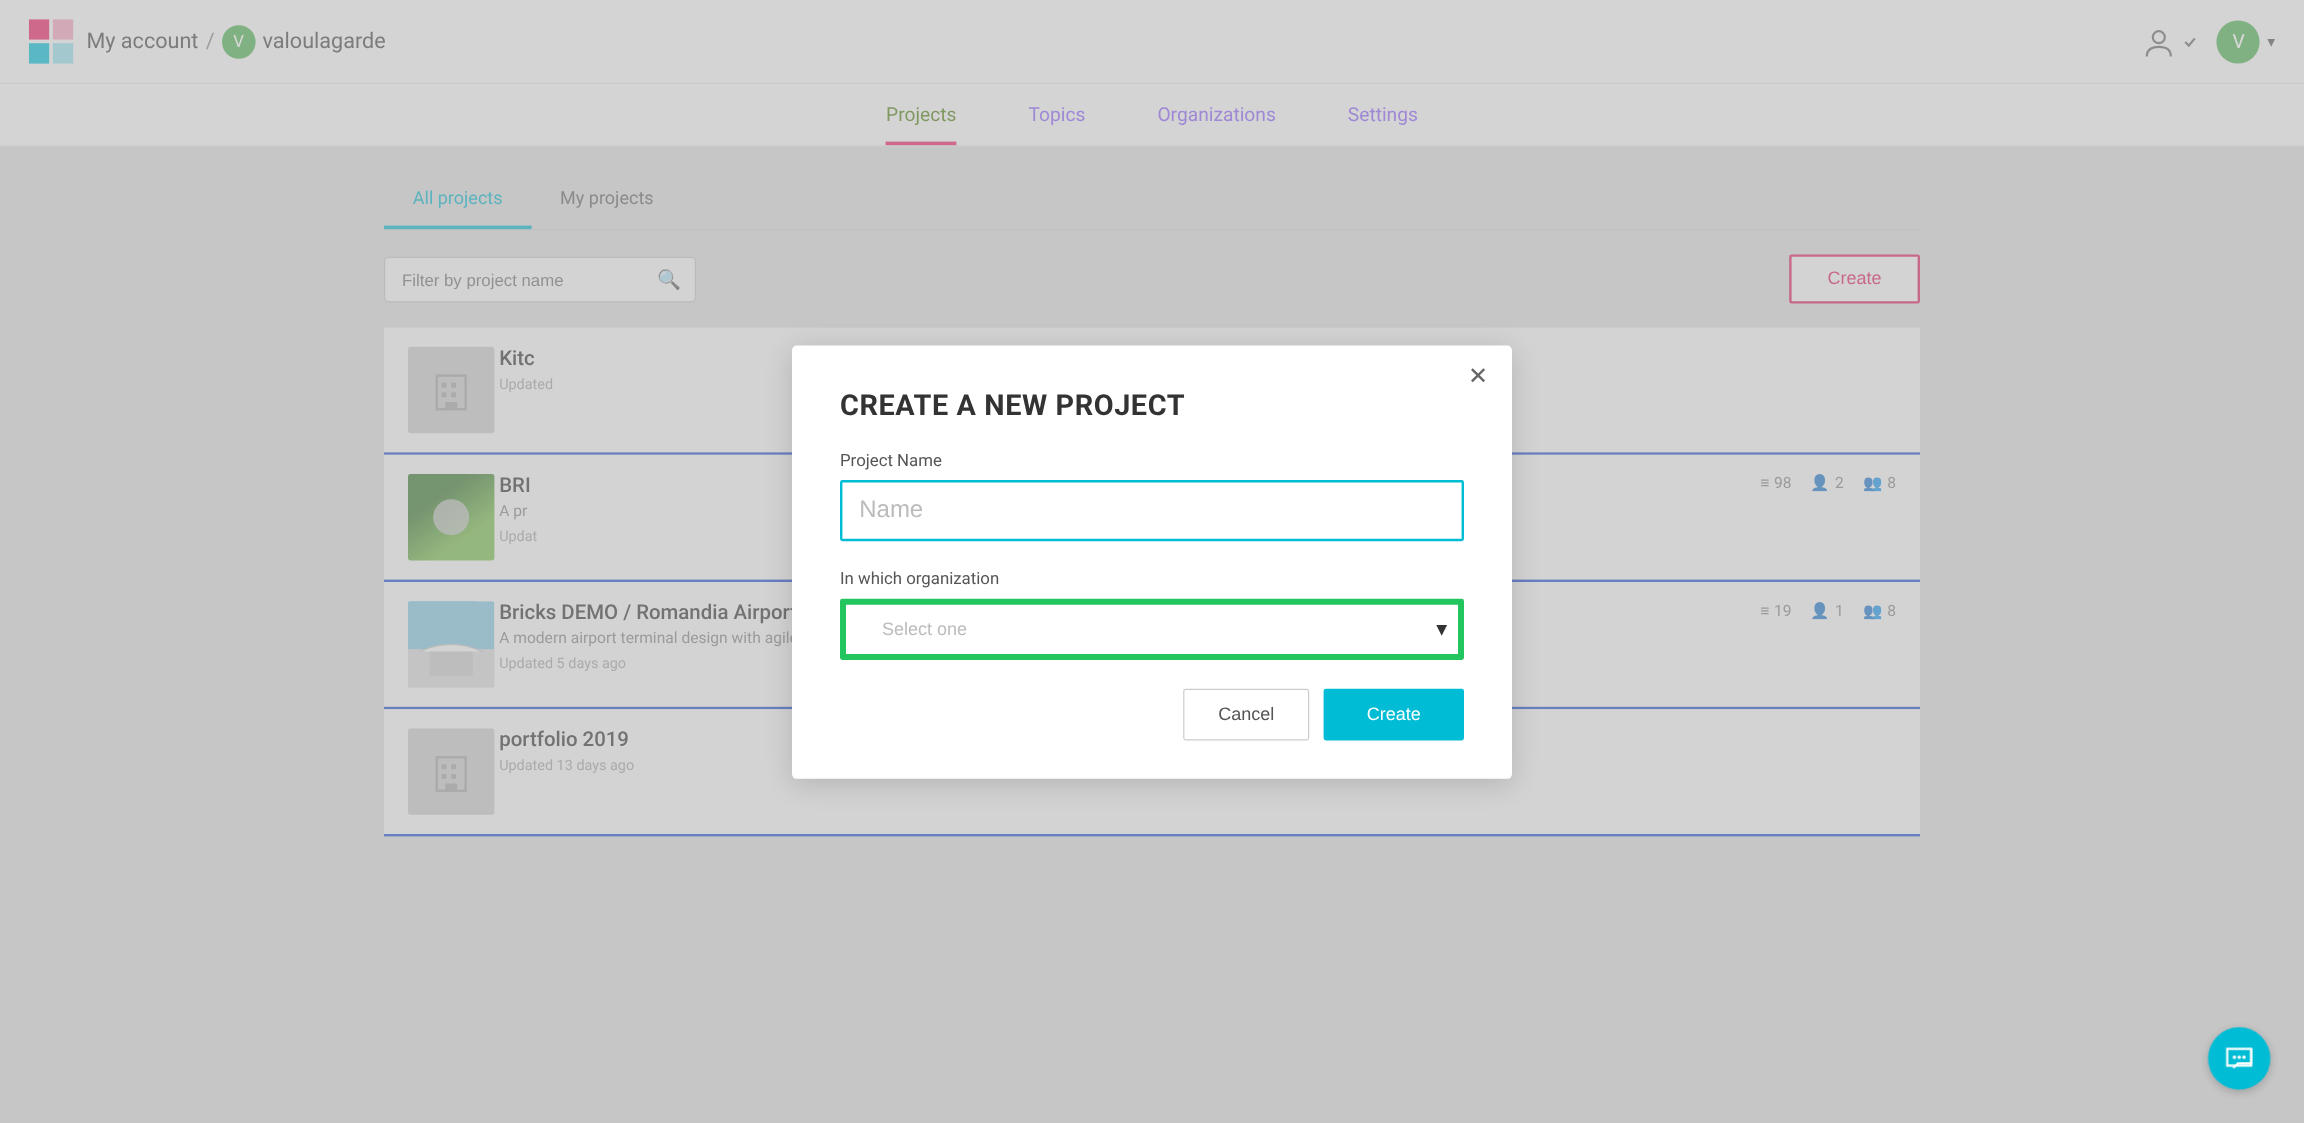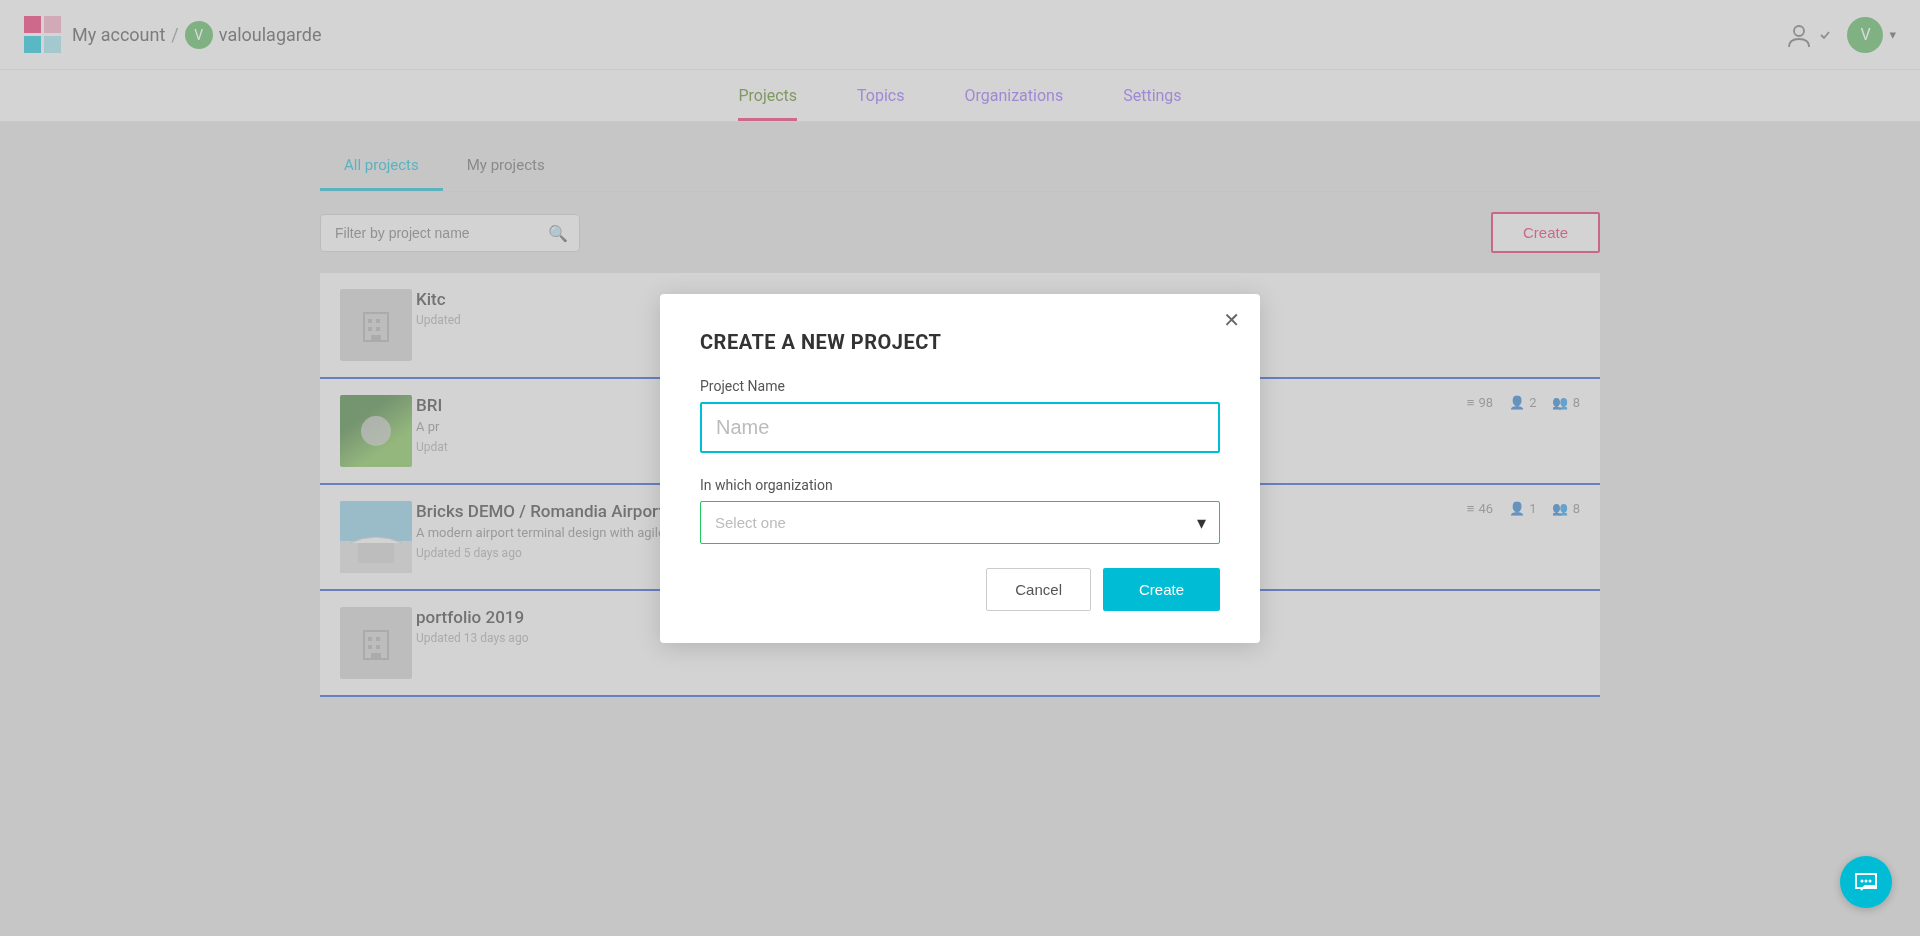--- a/index.html
+++ b/index.html
@@ -269,21 +269,21 @@
       top: 16px;
       right: 20px;
       background: none;
       border: none;
       font-size: 20px;
       color: #666;
       cursor: pointer;
       line-height: 1;
     }
     .modal-title {
-      font-size: 20px;
+      font-size: 24px;
       font-weight: 700;
       color: #333;
       margin-bottom: 24px;
       text-transform: uppercase;
       letter-spacing: 0.5px;
     }
     .form-group {
       margin-bottom: 24px;
     }
     .form-label {
@@ -302,23 +302,23 @@
       outline: none;
     }
     .form-input::placeholder {
       color: #bbb;
     }
     .form-select-wrapper {
       position: relative;
     }
     .form-select {
       width: 100%;
-      border: 1px solid #22c55e;
+      border: 5px solid #22c55e;
       border-radius: 2px;
-      padding: 12px 40px 12px 14px;
+      padding: 12px 40px 12px 30px;
       font-size: 15px;
       color: #bbb;
       background: white;
       appearance: none;
       cursor: pointer;
       outline: none;
     }
     .select-arrow {
       position: absolute;
       right: 14px;
@@ -487,21 +487,21 @@
         </svg>
       </div>
       <div class="project-info">
         <div class="project-title">Bricks DEMO / Romandia Airport</div>
         <div class="project-desc">A modern airport terminal design with agile methods and Bricks!</div>
         <div class="project-updated">Updated 5 days ago</div>
       </div>
       <div class="project-stats">
         <div class="stat-item">
           <span>≡</span>
-          <span>46</span>
+          <span>19</span>
         </div>
         <div class="stat-item">
           <span>👤</span>
           <span>1</span>
         </div>
         <div class="stat-item">
           <span>👥</span>
           <span>8</span>
         </div>
       </div>

